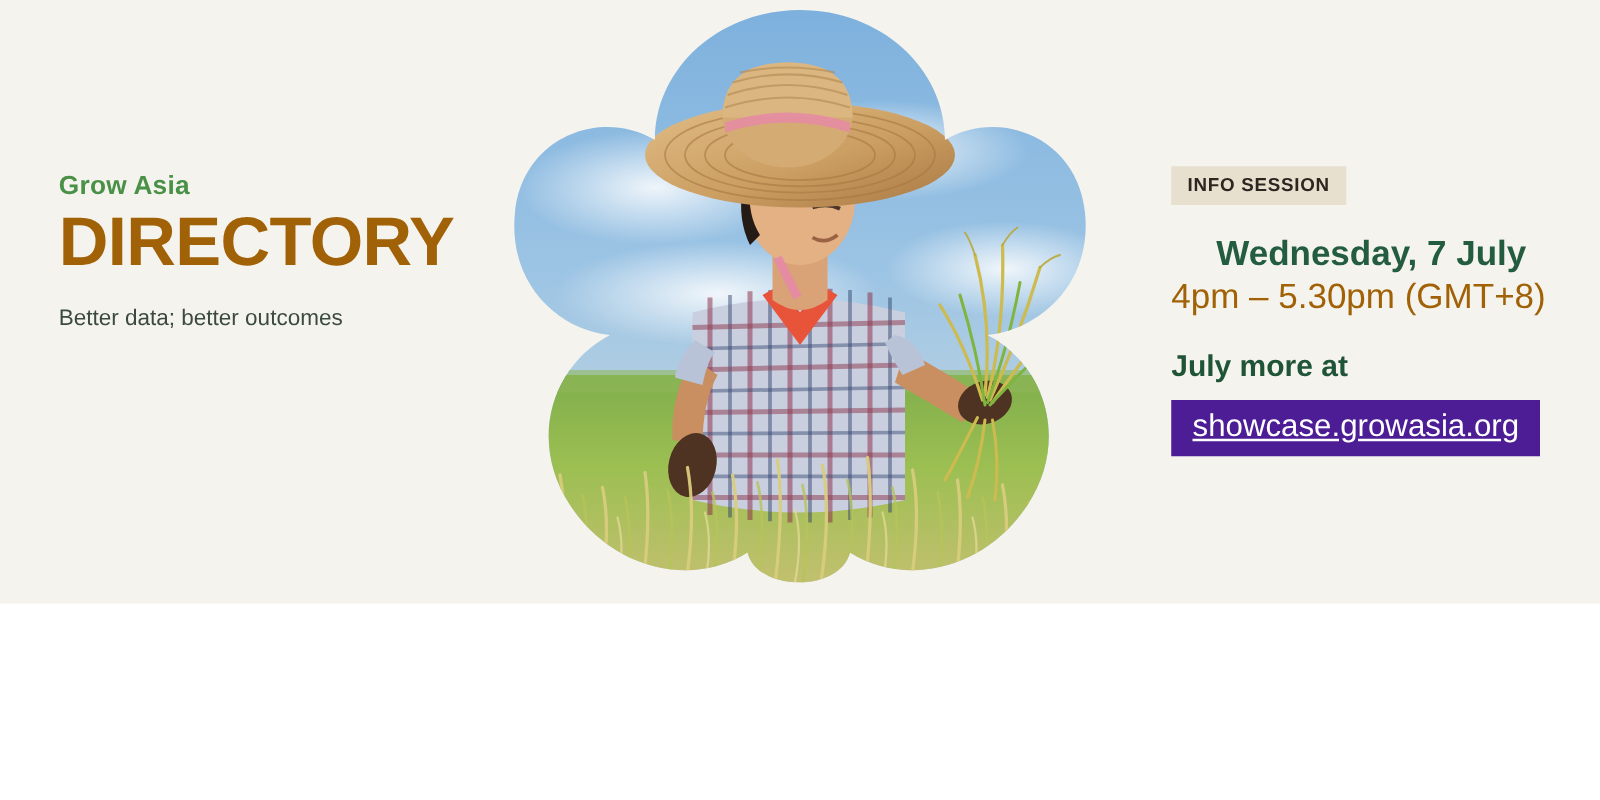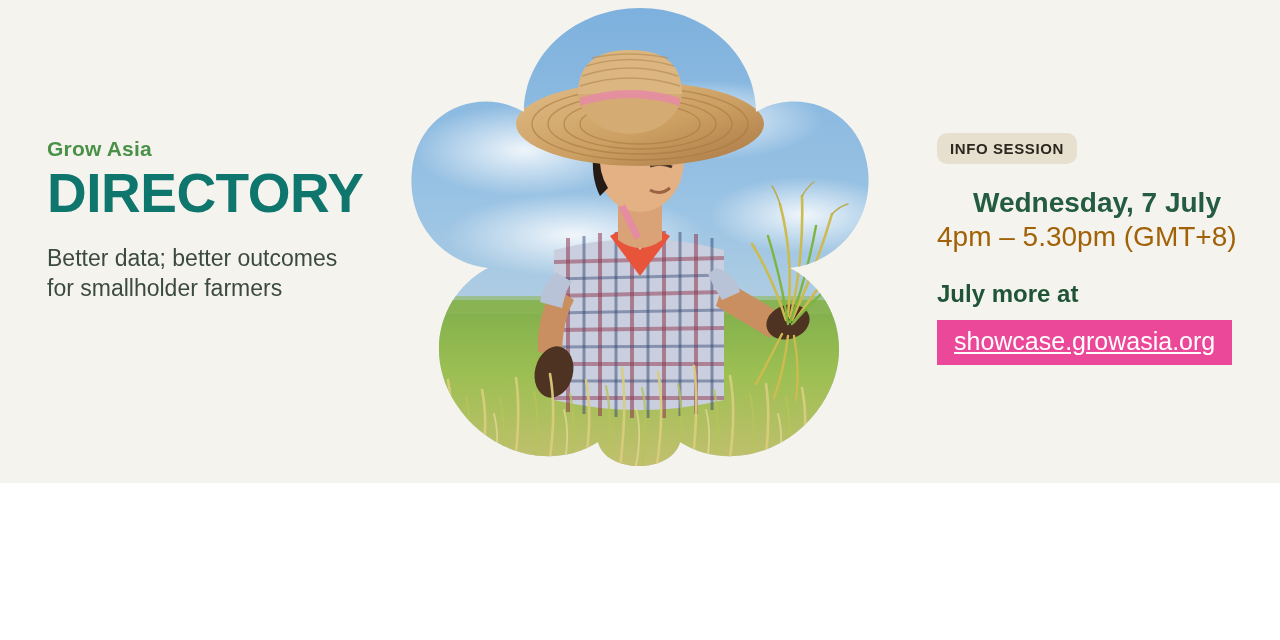--- a/index.html
+++ b/index.html
@@ -16,57 +16,57 @@
     background:#f5f3ee;
   }
 
   
   .left-copy{position:absolute;left:47px;top:136px;width:360px;}
   .eyebrow{
     font-size:21px;font-weight:bold;color:#4a9148;
     letter-spacing:.2px;line-height:1.2;margin:0 0 6px 0;
   }
   .title{
-    font-size:55px;font-weight:bold;color:#0f766e;
+    font-size:55px;font-weight:bold;color:#a16207;
     line-height:.98;letter-spacing:-.5px;margin:0;
     text-transform:uppercase;
   }
   .title .l2{display:block;}
   .subtitle{
-    margin:22px 0 0 0;font-size:23px;color:#3b4a3f;
+    margin:22px 0 0 0;font-size:18px;color:#3b4a3f;
     line-height:1.32;font-weight:400;
   }
 
   
   .photo-wrap{
     position:absolute;left:404px;top:0px;width:472px;height:483px;
   }
   .photo-svg{display:block;width:472px;height:483px;}
 
   
   .right-panel{position:absolute;left:937px;top:133px;width:320px;}
   .badge{
     display:inline-block;background:#e8e0ce;color:#2b2620;
     font-size:15px;font-weight:bold;letter-spacing:.6px;
-    padding:7px 13px 7px 13px;text-transform:uppercase;border-radius:10px;
+    padding:7px 13px 7px 13px;text-transform:uppercase;
   }
   .date{
     margin:22px 0 0 0;font-size:28px;font-weight:bold;
     color:#235c3f;line-height:1.18;text-align:center;
   }
   .time{
     margin:1px 0 0 0;font-size:28px;font-weight:400;
     color:#a16207;line-height:1.18;
   }
   .learn{
     margin:27px 0 0 0;font-size:24px;font-weight:bold;
     color:#1f5437;line-height:1.2;
   }
   .urlbtn{
-    display:inline-block;margin-top:11px;background:#ec4899;
+    display:inline-block;margin-top:11px;background:#4c1d95;
     color:#ffffff;font-size:25px;font-weight:400;
     padding:8px 17px 10px 17px;line-height:1.1;white-space:nowrap;
   }
 
   
   .footer{
     position:absolute;left:0;top:483px;width:1280px;height:157px;
     background:#ffffff;
   }
 </style>
@@ -77,21 +77,20 @@
 
   <div class="hero">
 
     <div class="left-copy">
       <p class="eyebrow">Grow Asia</p>
       <h1 class="title">
         <span>DIRECTORY</span>
       </h1>
       <p class="subtitle">
         <span>Better data; better outcomes</span><br>
-        <span>for smallholder farmers</span>
       </p>
     </div>
 
     <div class="photo-wrap">
       <svg class="photo-svg" viewBox="0 0 472 483">
         <defs>
           <clipPath id="quatrefoil">
             <path d="M236 8
                      C 300 8 352 54 352 112
                      C 396 86 458 110 464 170

